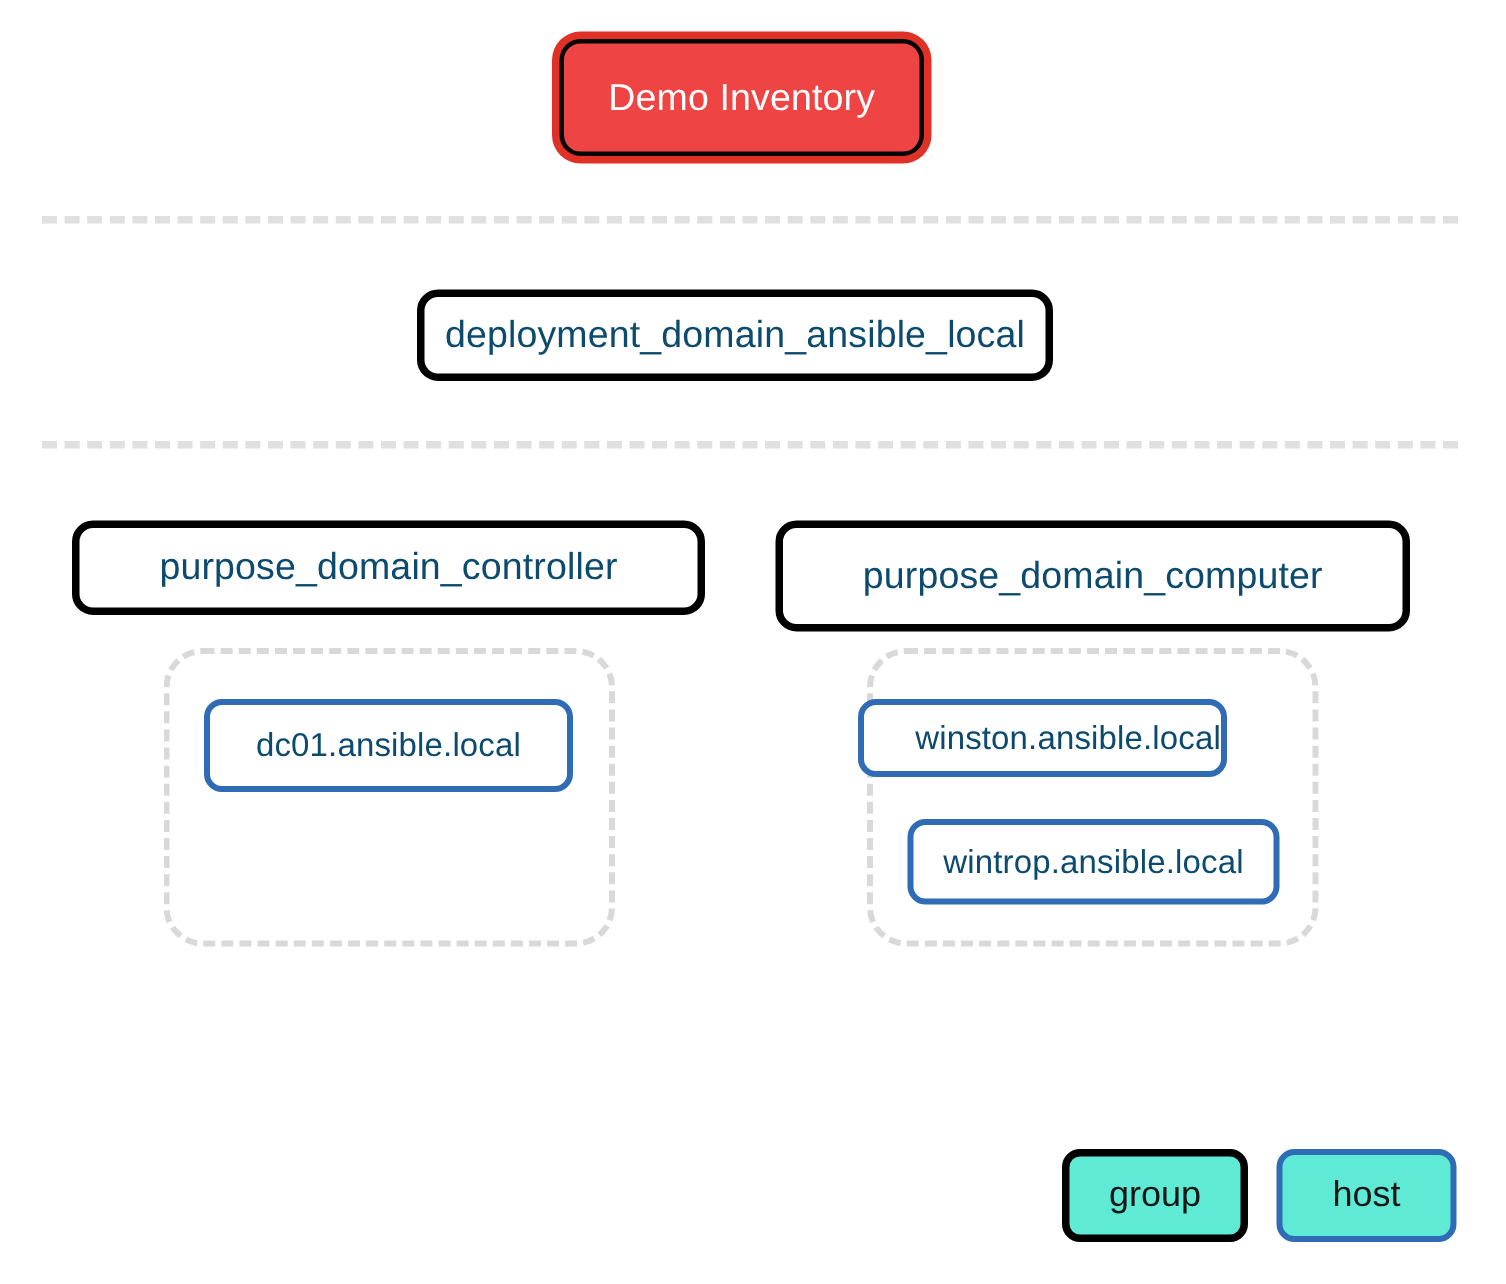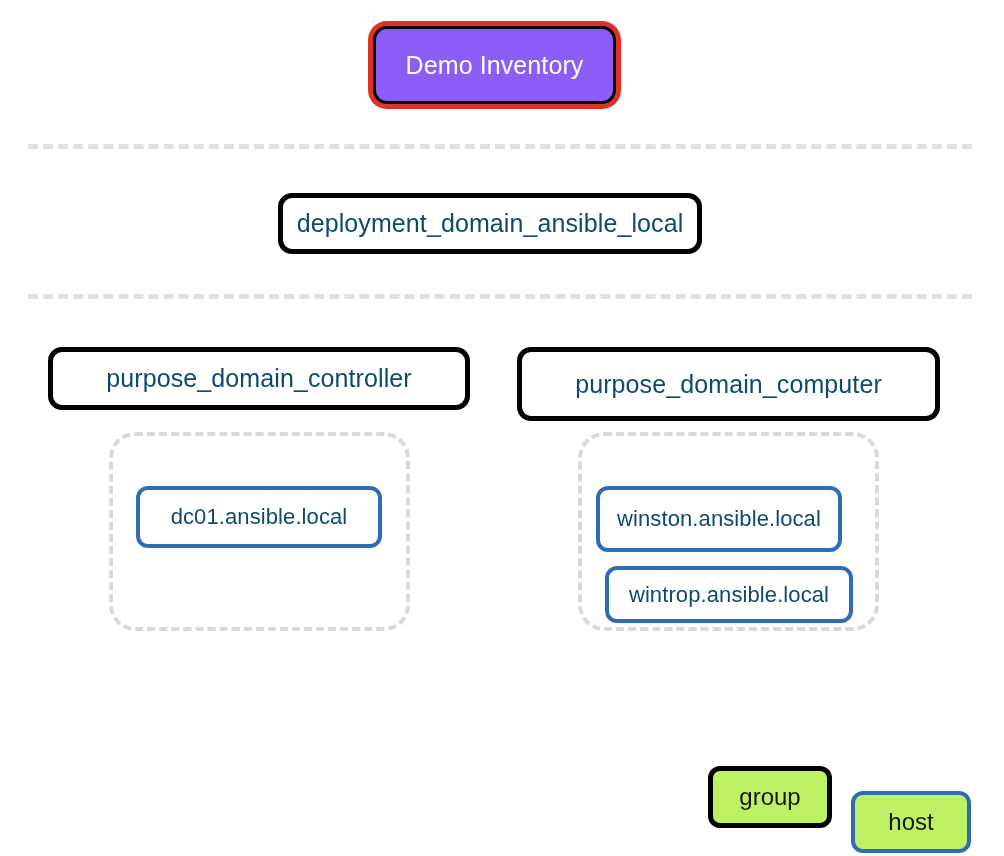--- a/index.html
+++ b/index.html
@@ -29,21 +29,21 @@
     align-items: center;
     justify-content: center;
     background: #ffffff;
     color: #0c4a6e;
     text-align: center;
     white-space: nowrap;
   }
 
   
   .node-root {
-    background: #8b5cf6;
+    background: #ef4444;
     color: #ffffff;
     border: 3px solid #050505;
     border-radius: 14px;
     box-shadow: 0 0 0 5px #e03127;
     font-size: 25px;
     letter-spacing: 0.1px;
   }
 
   
   .node-group {
@@ -52,21 +52,20 @@
     font-size: 25px;
     letter-spacing: 0.1px;
   }
 
   
   .node-host {
     border: 4px solid #2f6cb5;
     border-radius: 12px;
     font-size: 22px;
     letter-spacing: 0.1px;
-    margin-top: 20px;
   }
 
   
   .host-container {
     position: absolute;
     box-sizing: border-box;
     border: 4px dashed #d9d9d9;
     border-radius: 26px;
     background: transparent;
   }
@@ -78,33 +77,32 @@
     border-top: 5px dashed #e0e0e0;
   }
 
   
   .legend-item {
     position: absolute;
     box-sizing: border-box;
     display: flex;
     align-items: center;
     justify-content: center;
-    background: #bef264;
+    background: #5eead4;
     font-size: 24px;
     color: #161616;
     white-space: nowrap;
   }
   .legend-group {
     border: 5px solid #000000;
     border-radius: 12px;
   }
   .legend-host {
     border: 4px solid #2f6cb5;
     border-radius: 12px;
-    margin-top: 25px;
   }
 </style>
 </head>
 <body style="background: rgb(255, 255, 255);">
 
 <div class="canvas">
 
   <div class="node node-root" id="root-node" style="left: 373px; top: 26px; width: 243px; height: 78px;">
     <span>Demo Inventory</span>
   </div>
@@ -125,21 +123,21 @@
   </div>
 
   <div class="host-container" id="cont-1-0" style="left: 109px; top: 432px; width: 301px; height: 199px;"></div>
 
   <div class="host-container" id="cont-1-1" style="left: 578px; top: 432px; width: 301px; height: 199px;"></div>
 
   <div class="node node-host" id="host-1-0-0" style="left: 136px; top: 466px; width: 246px; height: 62px; border-color: rgb(47, 108, 181);">
     <span>dc01.ansible.local</span>
   </div>
 
-  <div class="node node-host" id="host-1-1-0" style="left: 596px; top: 466px; width: 246px; height: 66px; border-color: rgb(47, 108, 181);">
+  <div class="node node-host" id="host-1-1-0" style="left: 572px; top: 466px; width: 246px; height: 52px; border-color: rgb(47, 108, 181); justify-content: flex-end;">
     <span>winston.ansible.local</span>
   </div>
 
   <div class="node node-host" id="host-1-1-1" style="left: 605px; top: 546px; width: 248px; height: 57px; border-color: rgb(47, 108, 181);">
     <span>wintrop.ansible.local</span>
   </div>
 
   <div class="legend-item legend-group" id="legend-0" style="left: 708px; top: 766px; width: 124px; height: 62px; border-color: rgb(0, 0, 0);">
     <span>group</span>
   </div>

